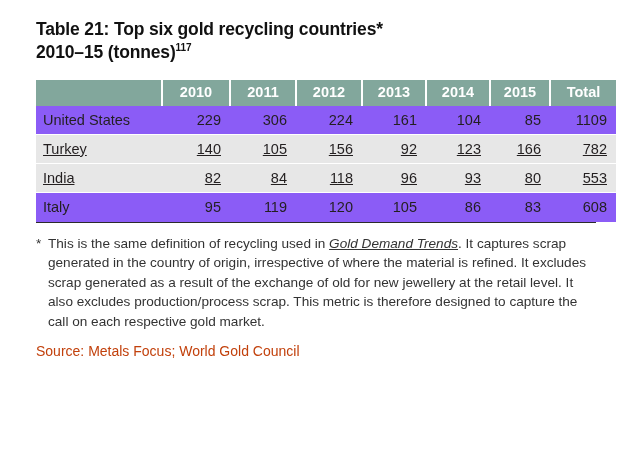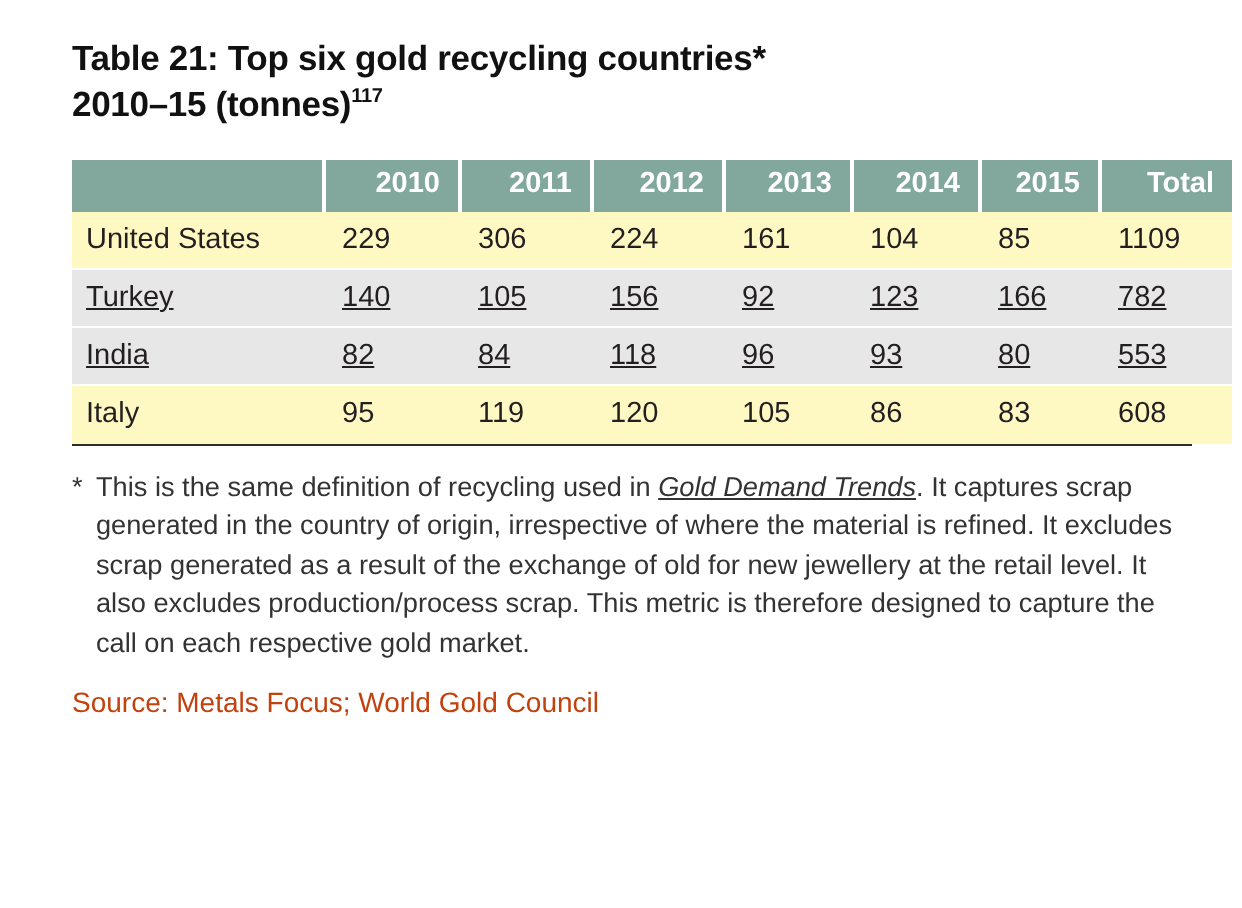--- a/index.html
+++ b/index.html
@@ -51,47 +51,46 @@
     table-layout: fixed;
     font-size: 14.5px;
   }
   table.data thead th {
     background: #82a79c;
     color: #ffffff;
     font-weight: bold;
     font-size: 14.5px;
     height: 26px;
     padding: 0 9px 1px 9px;
-    text-align: right;
     border-right: 2px solid #ffffff;
     box-sizing: border-box;
     vertical-align: middle;
   }
   table.data thead th.first {
     text-align: left;
   }
   table.data thead th.last {
     border-right: none;
   }
   table.data tbody td {
     height: 29px;
     padding: 0 9px 0 9px;
-    text-align: left;
+    text-align: right;
     color: #231f20;
     font-size: 14.5px;
     box-sizing: border-box;
     vertical-align: middle;
     border-bottom: 1px solid #ffffff;
   }
   table.data tbody td.name {
     text-align: left;
     padding-left: 7px;
   }
   table.data tbody tr.odd td {
-    background: #fef9c3;
+    background: #8b5cf6;
   }
   table.data tbody tr.even td {
     background: #e7e7e7;
     text-decoration: underline;
   }
   table.data tbody tr:last-child td {
     border-bottom: none;
   }
   .table-rule {
     width: 560px;

